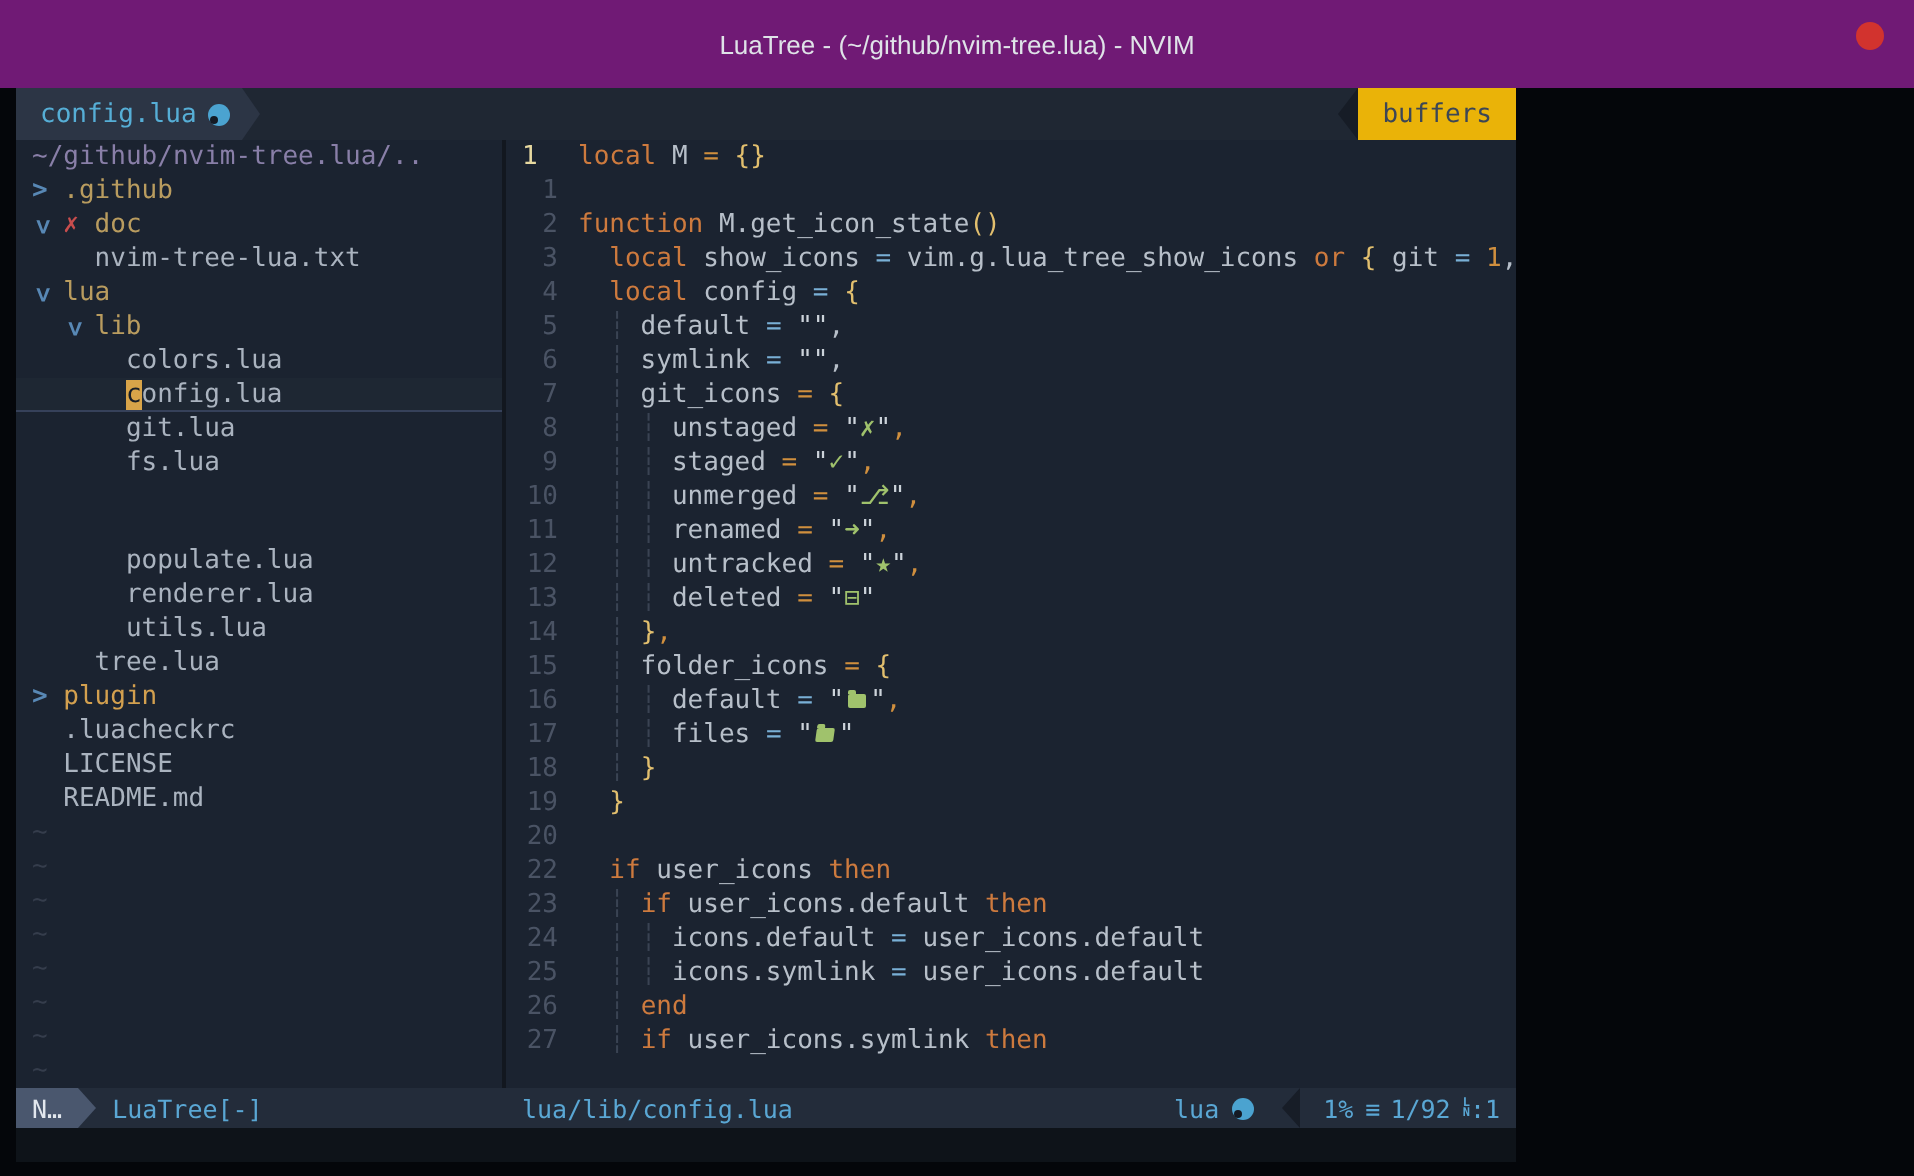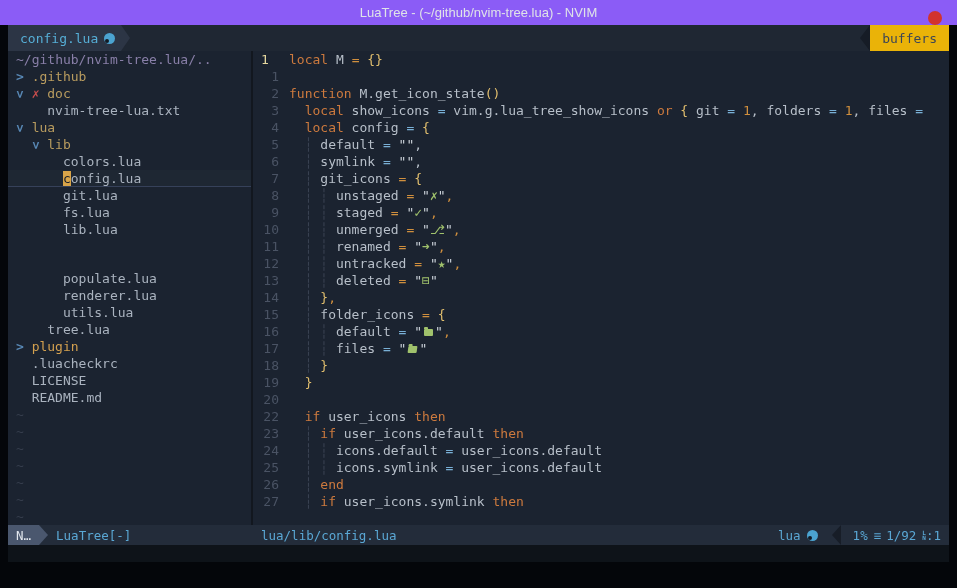--- a/index.html
+++ b/index.html
@@ -1,23 +1,23 @@
 <!DOCTYPE html>
 <html><head>
 <meta charset="utf-8">
 <style>
   html,body{margin:0;padding:0;background:#04060a;}
   .frame{position:relative;width:957px;height:588px;background:#04060a;overflow:hidden;
          font-family:"DejaVu Sans Mono","DejaVu Sans",monospace;font-size:13px;}
   
-  .titlebar{height:25px;display:flex;align-items:center;justify-content:center;
-            background:#8b5cf6;color:#dfe3e8;font-family:"Liberation Sans",sans-serif;font-size:13px;}
+  .titlebar{height:44px;display:flex;align-items:center;justify-content:center;
+            background:#701a75;color:#dfe3e8;font-family:"Liberation Sans",sans-serif;font-size:13px;}
   .closebtn{position:absolute;right:15px;top:11px;width:14px;height:14px;border-radius:50%;background:#d2332e;}
   
-  .term{margin:0 8px;width:941px;}
+  .term{margin:0 8px;width:750px;}
   
   .tabline{height:26px;background:#1f2733;display:flex;align-items:stretch;overflow:hidden;}
   .tab{display:flex;align-items:center;background:#2c3545;color:#56aed6;padding:0 6px 0 12px;}
   .tab-arrow{width:0;height:0;border-top:13px solid transparent;border-bottom:13px solid transparent;border-left:9px solid #2c3545;}
   .tab-spacer{flex:1}
   .notch-left{width:0;height:0;border-top:13px solid transparent;border-bottom:13px solid transparent;border-right:10px solid #161c26;}
   .buffers{display:flex;align-items:center;background:#eab308;color:#3c4656;padding:0 12px;}
   .sl-notch{width:0;height:0;border-top:10px solid transparent;border-bottom:10px solid transparent;border-right:9px solid #171d27;}
   
   .moon{position:relative;display:inline-block;width:11px;height:11px;margin-left:6px;border-radius:50%;background:#4ba3d0;}
@@ -91,21 +91,20 @@
           <div class="trow" style="padding-left: calc(0ch + 8px);"><span class="tname root">~/github/nvim-tree.lua/..</span></div>
           <div class="trow" style="padding-left: calc(0ch + 8px);"><span class="chev">&gt;</span> <span class="tname folder">.github</span></div>
           <div class="trow" style="padding-left: calc(0ch + 8px);"><span class="chev open">&gt;</span> <span class="gitmark">✗</span> <span class="tname folder">doc</span></div>
           <div class="trow" style="padding-left: calc(4ch + 8px);"><span class="tname file">nvim-tree-lua.txt</span></div>
           <div class="trow" style="padding-left: calc(0ch + 8px);"><span class="chev open">&gt;</span> <span class="tname folder">lua</span></div>
           <div class="trow" style="padding-left: calc(2ch + 8px);"><span class="chev open">&gt;</span> <span class="tname folder">lib</span></div>
           <div class="trow" style="padding-left: calc(6ch + 8px);"><span class="tname file">colors.lua</span></div>
           <div class="trow cursorline" style="padding-left: calc(6ch + 8px);"><span class="tname file"><span class="cursorblock">c</span>onfig.lua</span></div>
           <div class="trow" style="padding-left: calc(6ch + 8px);"><span class="tname file">git.lua</span></div>
           <div class="trow" style="padding-left: calc(6ch + 8px);"><span class="tname file">fs.lua</span></div>
-          <div class="trow" style="padding-left: calc(6ch + 8px);"><span class="tname file">lib.lua</span></div>
           <div class="trow" style="padding-left: calc(6ch + 8px); margin-top: 32px;"><span class="tname file">populate.lua</span></div>
           <div class="trow" style="padding-left: calc(6ch + 8px);"><span class="tname file">renderer.lua</span></div>
           <div class="trow" style="padding-left: calc(6ch + 8px);"><span class="tname file">utils.lua</span></div>
           <div class="trow" style="padding-left: calc(4ch + 8px);"><span class="tname file">tree.lua</span></div>
           <div class="trow" style="padding-left: calc(0ch + 8px);"><span class="chev">&gt;</span> <span class="tname special">plugin</span></div>
           <div class="trow" style="padding-left: calc(2ch + 8px);"><span class="tname file">.luacheckrc</span></div>
           <div class="trow" style="padding-left: calc(2ch + 8px);"><span class="tname file">LICENSE</span></div>
           <div class="trow" style="padding-left: calc(2ch + 8px);"><span class="tname file">README.md</span></div>
           <div class="tilde">~</div>
           <div class="tilde">~</div>

